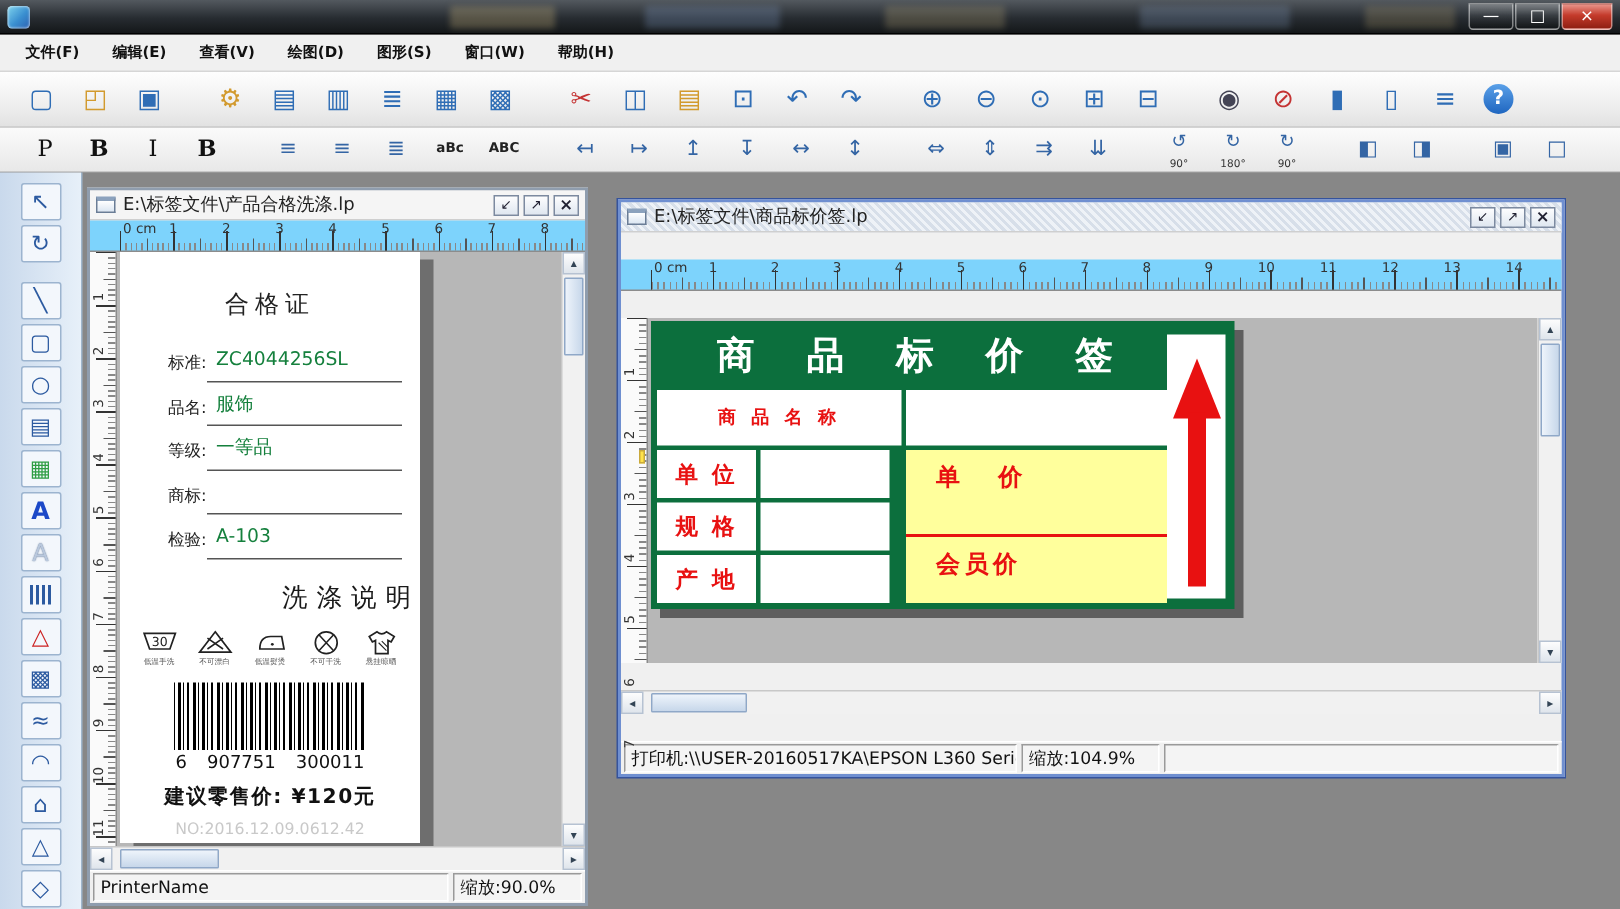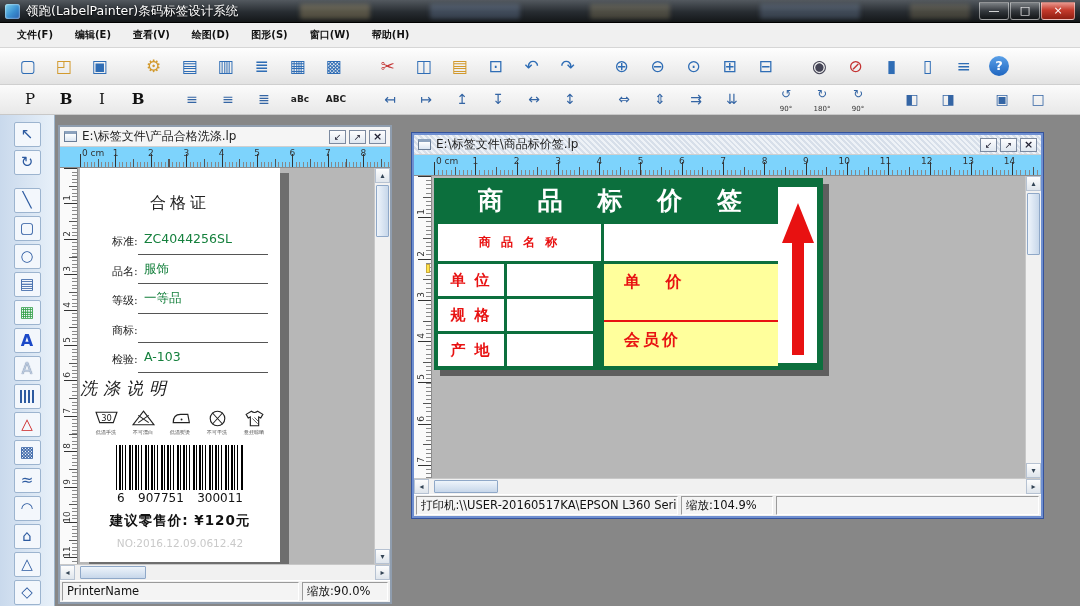--- a/index.html
+++ b/index.html
@@ -56,21 +56,21 @@
   .tool.sep { margin-top:10px; }
   .tool.green { color:#2f9e44; } .tool.red { color:#cc2222; }
   .tool.ta i { font-weight:bold; color:#1c49c8; font-size:16px; }
   .tool.taa i { color:#b9c8dd; text-shadow:0 0 1px #50688a; font-size:16px; }
   .tool.bc i { display:inline-block; width:15px; height:13px; margin-top:5px;
     background:repeating-linear-gradient(90deg,#2c5aa0 0 2px,transparent 2px 4px); }
 
   
   .docwin { position:absolute; background:#f0f0f0; display:flex; flex-direction:column; }
   #win-left { left:58px; top:10px; width:334px; height:479px; border:2px solid #8f9dae; }
-  #win-right { left:412px; top:18px; width:631px; height:385px; border:2px solid #6f8fd0; box-shadow:0 0 0 1px #35539c; }
+  #win-right { left:412px; top:18px; width:631px; height:385px; border:2px solid #6f8fd0; box-shadow:0 0 0 1px #35539c;gap:18px; }
   .wtitle { height:20px; flex:0 0 auto; display:flex; align-items:center; padding:0 4px;
     background:#f5f5f5; border-bottom:1px solid #cfcfcf; font-size:12px; color:#222; }
   #win-right .wtitle { background:#eef2f7;
     background-image:repeating-linear-gradient(45deg,rgba(110,135,170,.18) 0 2px,transparent 2px 4px); }
   .docico { width:13px; height:11px; border:1px solid #6a7d96; border-top:3px solid #8ca2bd;
     background:linear-gradient(#fff,#dbe6f2); margin-right:5px; flex:0 0 auto; }
   .wtitle .t { white-space:nowrap; overflow:hidden; }
   .wbtns { margin-left:auto; display:flex; gap:3px; }
   .wbtn { width:17px; height:14px; border:1px solid #7c8aa0; background:linear-gradient(#fdfdfe,#dfe7f0);
     font-size:9px; line-height:12px; text-align:center; color:#223; }
@@ -136,21 +136,21 @@
 
   
   .page { position:absolute; left:2px; top:0; width:200px; height:394px; background:#fff;
     box-shadow:9px 5px 0 #6e6e6e; overflow:hidden; color:#111; }
   .cert-title { padding-top:25px; text-align:center; font-size:16px; letter-spacing:4px; color:#222; }
   .fields { margin-top:12px; }
   .frow { position:relative; height:29.5px; }
   .flab { position:absolute; left:32px; top:8px; font-size:11px; color:#222; }
   .fval { position:absolute; left:64px; top:5px; font-size:12.5px; color:#15803d; }
   .fline { position:absolute; left:58px; right:12px; bottom:1px; border-bottom:1px solid #555; }
-  .wash-title { margin-top:3px; text-align:left; font-size:17px; letter-spacing:6px; color:#1a1a1a;font-style:italic; }
+  .wash-title { margin-top:13px; text-align:right; font-size:17px; letter-spacing:6px; color:#1a1a1a; }
   .care-row { margin-top:9px; display:flex; justify-content:center; gap:5px; }
   .care { text-align:center; width:32px; }
   .care svg { width:25px; height:19px; display:block; margin:0 auto; }
   .care em { display:block; font-size:6px; line-height:7px; color:#555; transform:scale(.85); white-space:nowrap; }
   .barcode { margin:10px auto 0; width:128px; }
   .bars { height:45px; background:repeating-linear-gradient(90deg,#000 0 1px,#fff 1px 3px,#000 3px 5px,#fff 5px 6px,#000 6px 7px,#fff 7px 9px,#000 9px 10px,#fff 10px 13px,#000 13px 15px,#fff 15px 16px); }
   .bdigits { display:flex; justify-content:space-between; font-size:12px; margin-top:1px; padding:0 1px; }
   .price-line { margin-top:7px; text-align:center; font-size:13.5px; font-weight:bold; letter-spacing:1px; }
   .serial { margin-top:7px; text-align:center; font-size:10.5px; color:#c9c9c9; }
 
@@ -181,21 +181,20 @@
 </head>
 <body>
 
 <div id="titlebar">
   <div class="blur-chip" style="left:300px;width:70px;background:rgba(215,190,130,.28);"></div>
   <div class="blur-chip" style="left:430px;width:90px;background:rgba(150,180,230,.22);"></div>
   <div class="blur-chip" style="left:590px;width:80px;background:rgba(215,190,130,.22);"></div>
   <div class="blur-chip" style="left:760px;width:100px;background:rgba(160,190,235,.20);"></div>
   <div class="blur-chip" style="left:910px;width:60px;background:rgba(210,185,125,.20);"></div>
   <div id="applogo"></div>
-  <span id="apptitle">领跑(LabelPainter)条码标签设计系统</span>
   <div id="winbtns">
     <div class="mainbtn">—</div>
     <div class="mainbtn">□</div>
     <div class="mainbtn close">×</div>
   </div>
 </div>
 
 <div id="menubar">
 
 <span class="mitem">文件(F)</span>

